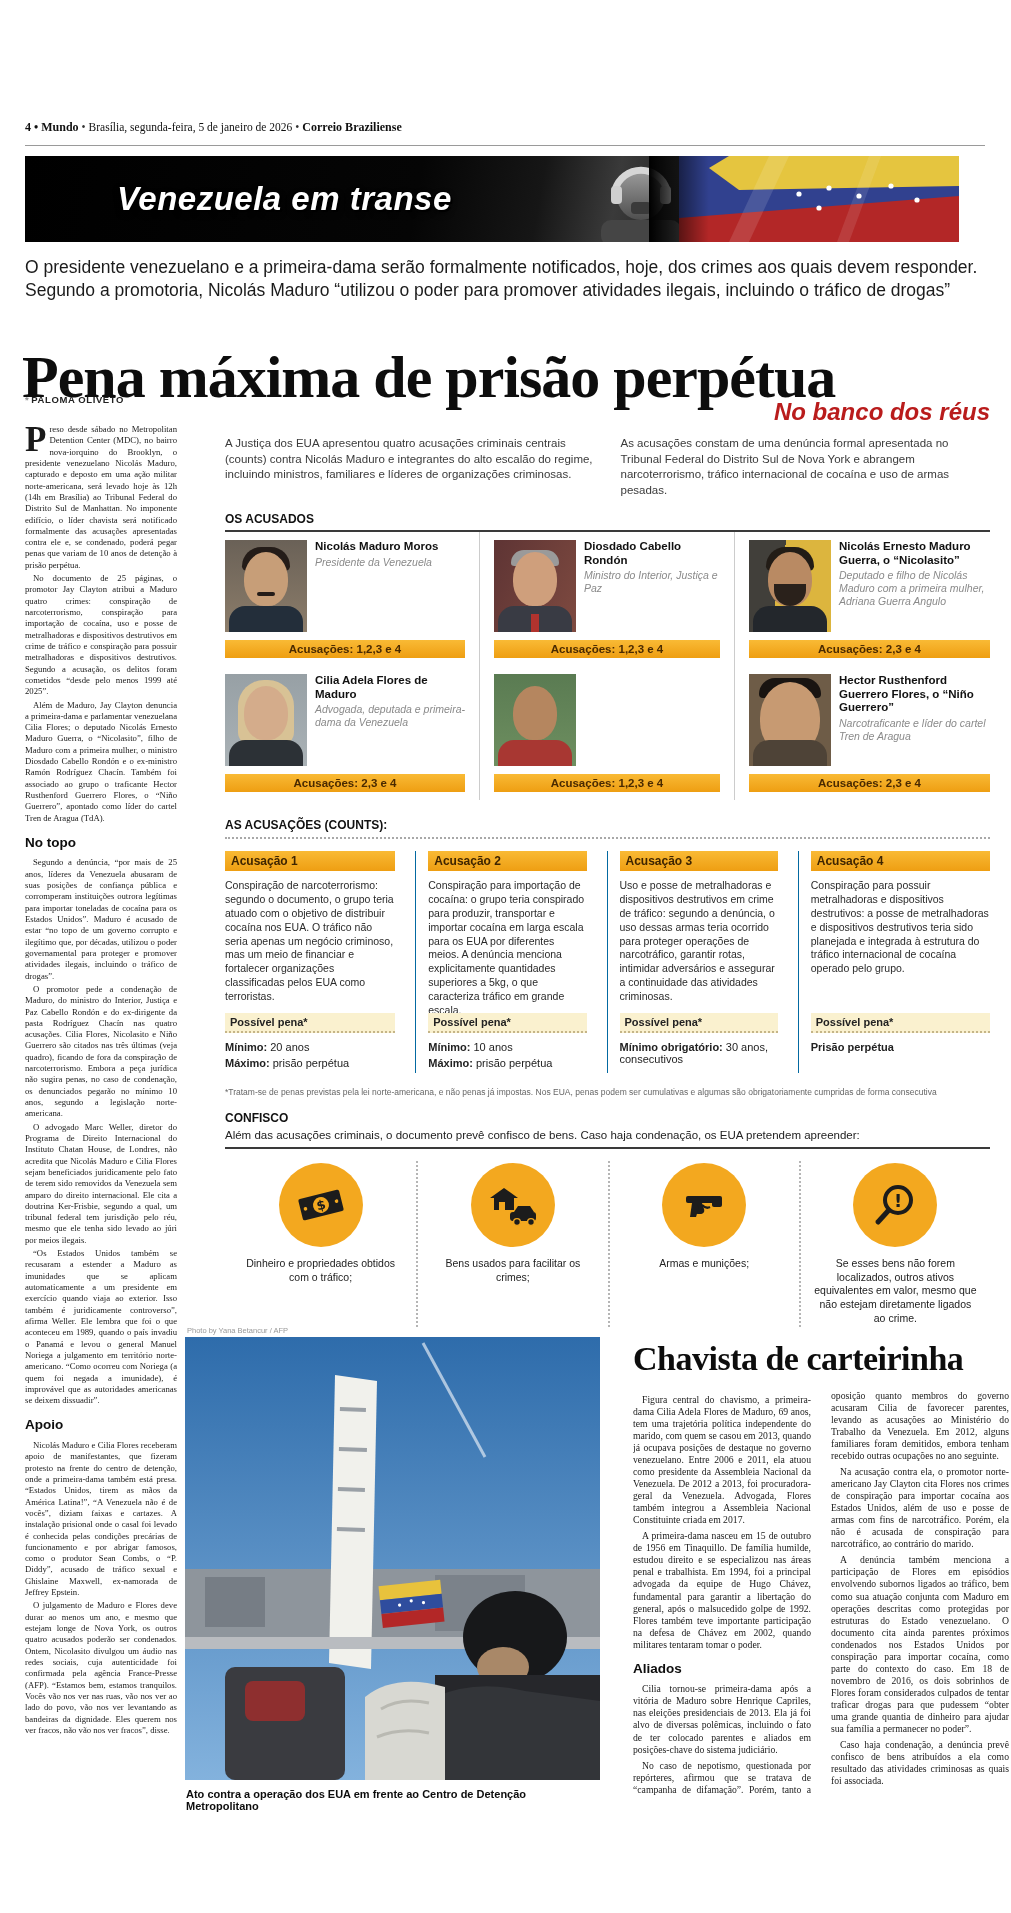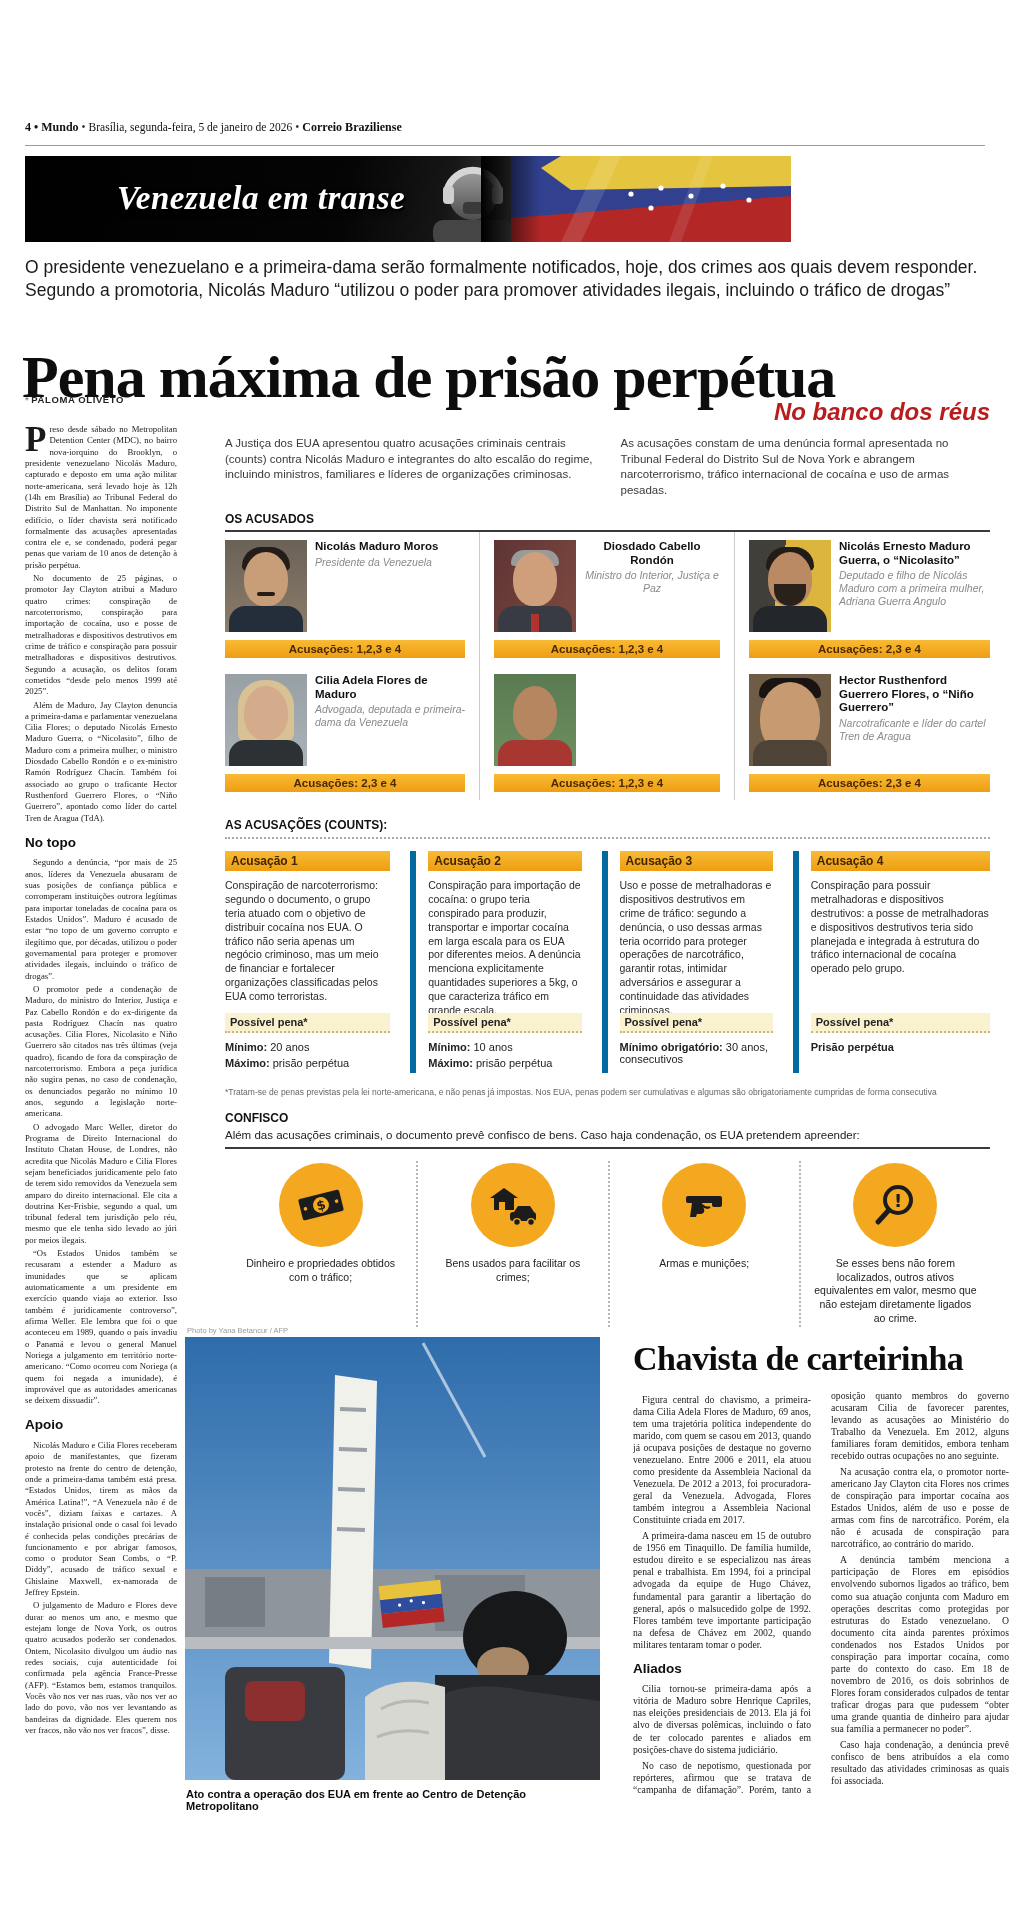--- a/index.html
+++ b/index.html
@@ -7,22 +7,22 @@
         font-family:"Liberation Sans",sans-serif;color:#111;}
 
   
   .masthead{position:absolute;left:25px;top:120px;width:960px;padding-bottom:10px;
             border-bottom:1px solid #9a9a9a;font-family:"Liberation Serif",serif;
             font-size:11.5px;color:#111;}
   .masthead b{font-size:12px;}
   .masthead .sep{color:#333;padding:0 3px;}
 
   
-  .banner{position:absolute;left:25px;top:156px;width:766px;height:86px;overflow:hidden;
-          background:linear-gradient(100deg,#000 0%,#050505 42%,#161616 55%,#3a3a3a 63%,#2b2b2b 68%,#1c1c1c 72%);font-family:Liberation Serif, serif;}
+  .banner{position:absolute;left:25px;top:156px;width:934px;height:86px;overflow:hidden;
+          background:linear-gradient(100deg,#000 0%,#050505 42%,#161616 55%,#3a3a3a 63%,#2b2b2b 68%,#1c1c1c 72%);}
   .banner-man{position:absolute;right:248px;top:0;width:140px;height:86px;}
   .banner-flag{position:absolute;right:0;top:0;width:280px;height:86px;}
   .banner-flag-fade{position:absolute;right:250px;top:0;width:60px;height:86px;
           background:linear-gradient(90deg,rgba(0,0,0,1),rgba(0,0,0,0));}
   .banner-title{position:absolute;left:92px;top:24px;font-weight:bold;font-style:italic;
           font-size:33px;color:#fff;letter-spacing:.5px;
           text-shadow:2px 2px 0 #000,-1px -1px 0 #000,0 3px 6px rgba(0,0,0,.9);}
 
   
   .standfirst{position:absolute;left:25px;top:256px;width:958px;font-size:17.5px;
@@ -46,35 +46,35 @@
 
   
   .infographic{position:absolute;left:225px;top:398px;width:765px;}
   .ig-title{font-weight:bold;font-style:italic;font-size:24px;margin:0 0 10px 8px;color:#b91c1c;text-align:right;}
   .ig-intro{display:grid;grid-template-columns:1fr 1fr;gap:26px;font-size:11.5px;
             line-height:1.35;color:#3a3a3a;}
   .ig-label{margin-top:14px;font-weight:bold;font-size:12px;color:#111;
             padding-bottom:4px;border-bottom:2px solid #3a3a3a;}
   .acc-grid{display:grid;grid-template-columns:1fr 1fr 1fr;}
   .acc-cell{padding:8px 14px 8px 0;border-right:1px solid #ccc;display:flex;flex-direction:column;}
-  .acc-cell.mid{padding-left:14px;text-align:center;}
+  .acc-cell.mid{padding-left:14px;}
   .acc-cell.last{border-right:none;padding-left:14px;padding-right:0;}
   .acc-card{display:flex;gap:8px;}
   .acc-info{font-size:11.5px;line-height:1.18;}
   .acc-name{font-weight:bold;color:#111;}
   .acc-role{font-style:italic;color:#8a8a8a;font-size:10.5px;margin-top:2px;line-height:1.25;}
   .acc-badge{margin-top:auto;height:18px;min-height:18px;display:flex;align-items:center;
              justify-content:center;background:linear-gradient(#f9ba35,#ee9e12);
              font-weight:bold;font-size:11.5px;color:#4a2a00;}
   .acc-badge-wrap{margin-top:8px;display:flex;flex-direction:column;}
 
   .counts-label{margin-top:18px;font-weight:bold;font-size:12px;color:#111;}
   .dotted-rule{border-bottom:2px dotted #a8a8a8;margin:5px 0 12px 0;}
   .counts-grid{display:grid;grid-template-columns:1fr 1fr 1fr 1fr;}
-  .count-col{padding-right:20px;border-right:6px solid #0369a1;}
+  .count-col{padding-right:20px;border-right:1px solid #0369a1;}
   .count-col.mid{padding-left:12px;}
   .count-col.last{border-right:none;padding-left:12px;padding-right:0;}
   .count-header{background:linear-gradient(#f9ba35,#ee9e12);font-weight:bold;font-size:12px;
                 color:#3f2500;padding:3px 6px;margin-bottom:8px;}
   .count-body{font-size:10.5px;line-height:1.32;color:#2a2a2a;height:134px;overflow:hidden;}
   .pena-bar{background:#faf1cf;font-weight:bold;font-size:11px;color:#222;
             padding:3px 5px;border-bottom:2px dotted #c5b588;margin-bottom:8px;}
   .pena-line{font-size:11px;margin-bottom:4px;color:#222;}
   .ig-footnote{margin-top:14px;font-size:8.5px;color:#666;}
   .confisco-label{margin-top:14px;font-weight:bold;font-size:12px;color:#111;}

